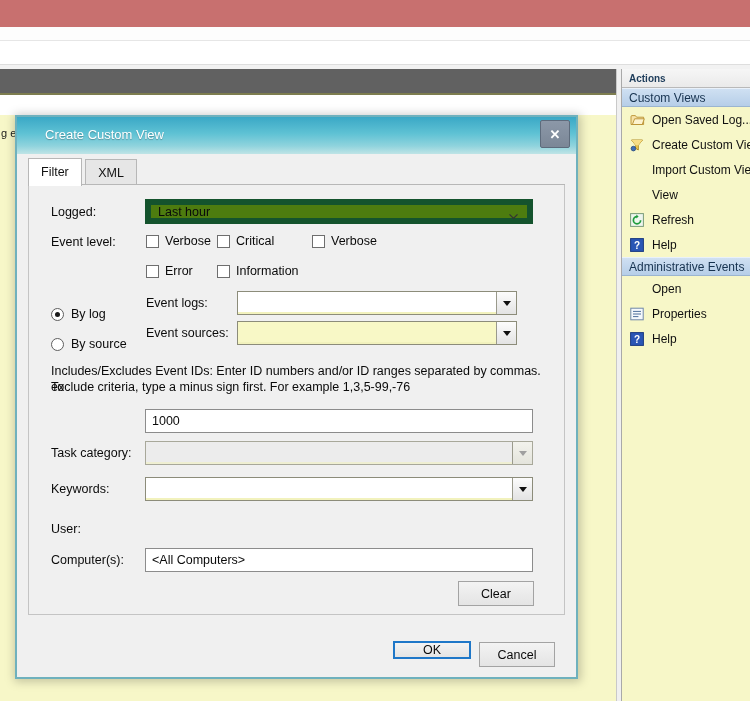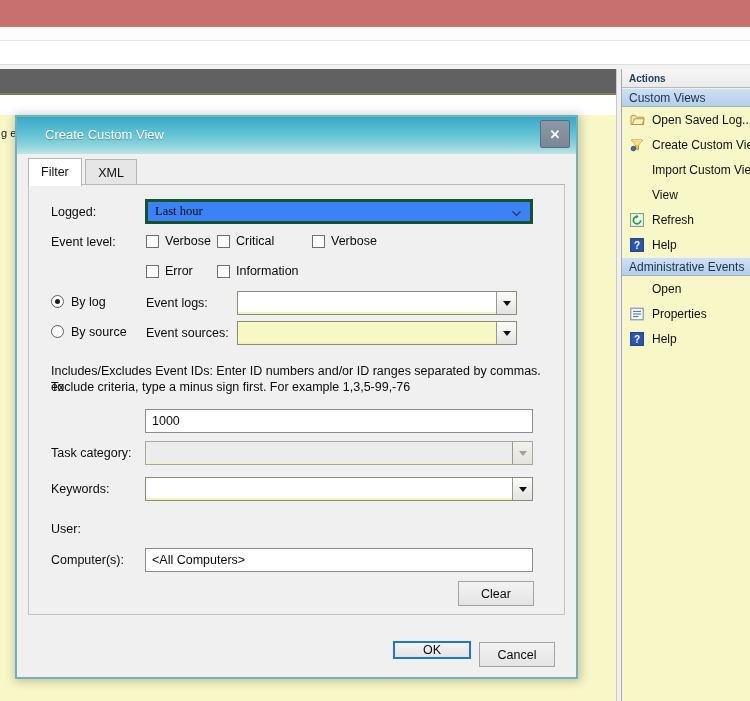--- a/index.html
+++ b/index.html
@@ -184,24 +184,24 @@
 
   .row { position: absolute; }
   .lab {
     font-size: 12.5px; color: #0a0a0a; white-space: nowrap;
   }
 
   
   .combo-logged {
     position: absolute;
     height: 25px;
-    background: #3b82f6;
-    border: 3px solid #14532d;
-    box-sizing: border-box;
-    display: flex; align-items: center; font-family: Liberation Serif, serif;
+    background: #4d7c0f;
+    border: 6px solid #14532d;
+    box-sizing: border-box;
+    display: flex; align-items: center;
   }
   .combo-logged .val {
     padding-left: 7px; font-size: 12.5px; color: #0a0a0a;
   }
   .combo-logged .chev {
     position: absolute; right: 8px; top: 6px;
     width: 11px; height: 11px;
   }
 
   
@@ -209,21 +209,21 @@
   .cbbox {
     width: 13px; height: 13px;
     background: #ffffff;
     border: 1px solid #6e6e6e;
     box-sizing: border-box;
     margin-right: 6px;
   }
   .cbwrap .cblabel { font-size: 12.5px; color: #0a0a0a; white-space: nowrap; }
 
   
-  .rdwrap { position: absolute; display: flex; align-items: flex-start; }
+  .rdwrap { position: absolute; display: flex; align-items: center; margin-top: 12px; }
   .rdbox {
     width: 13px; height: 13px;
     border-radius: 50%;
     background: #ffffff;
     border: 1px solid #5e5e5e;
     box-sizing: border-box;
     margin-right: 7px;
     position: relative;
   }
   .rdbox.on::after {

